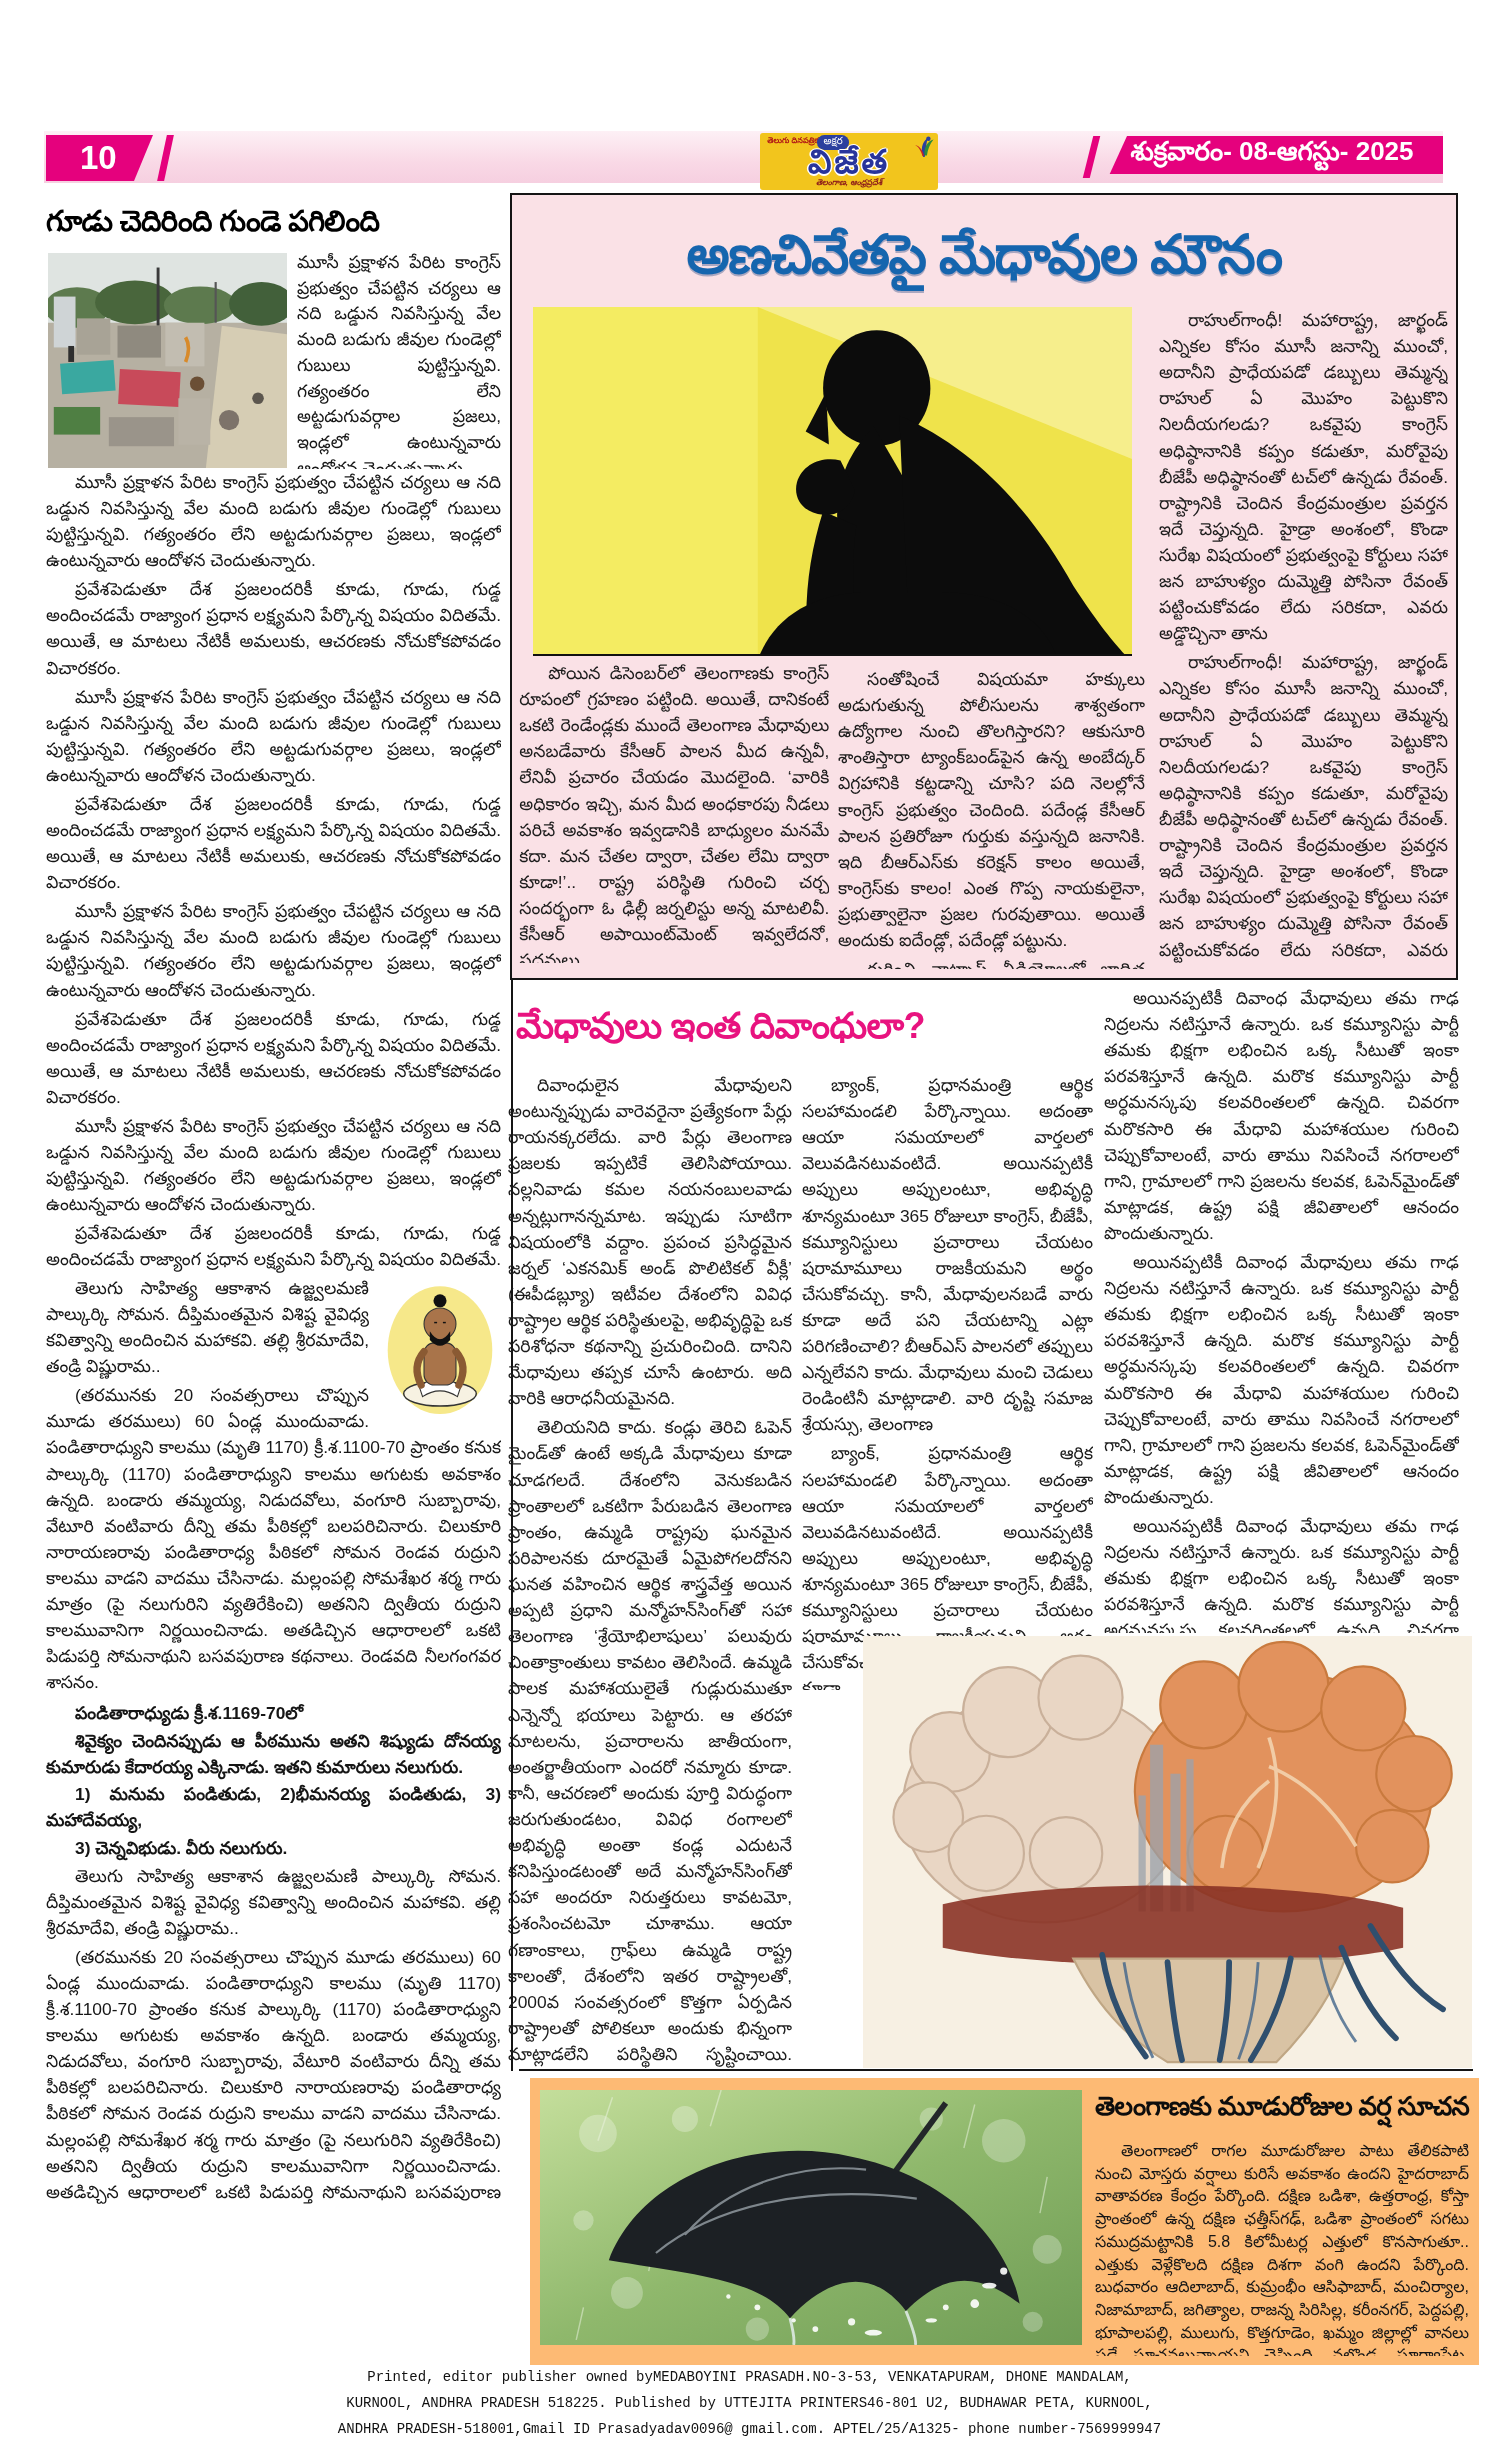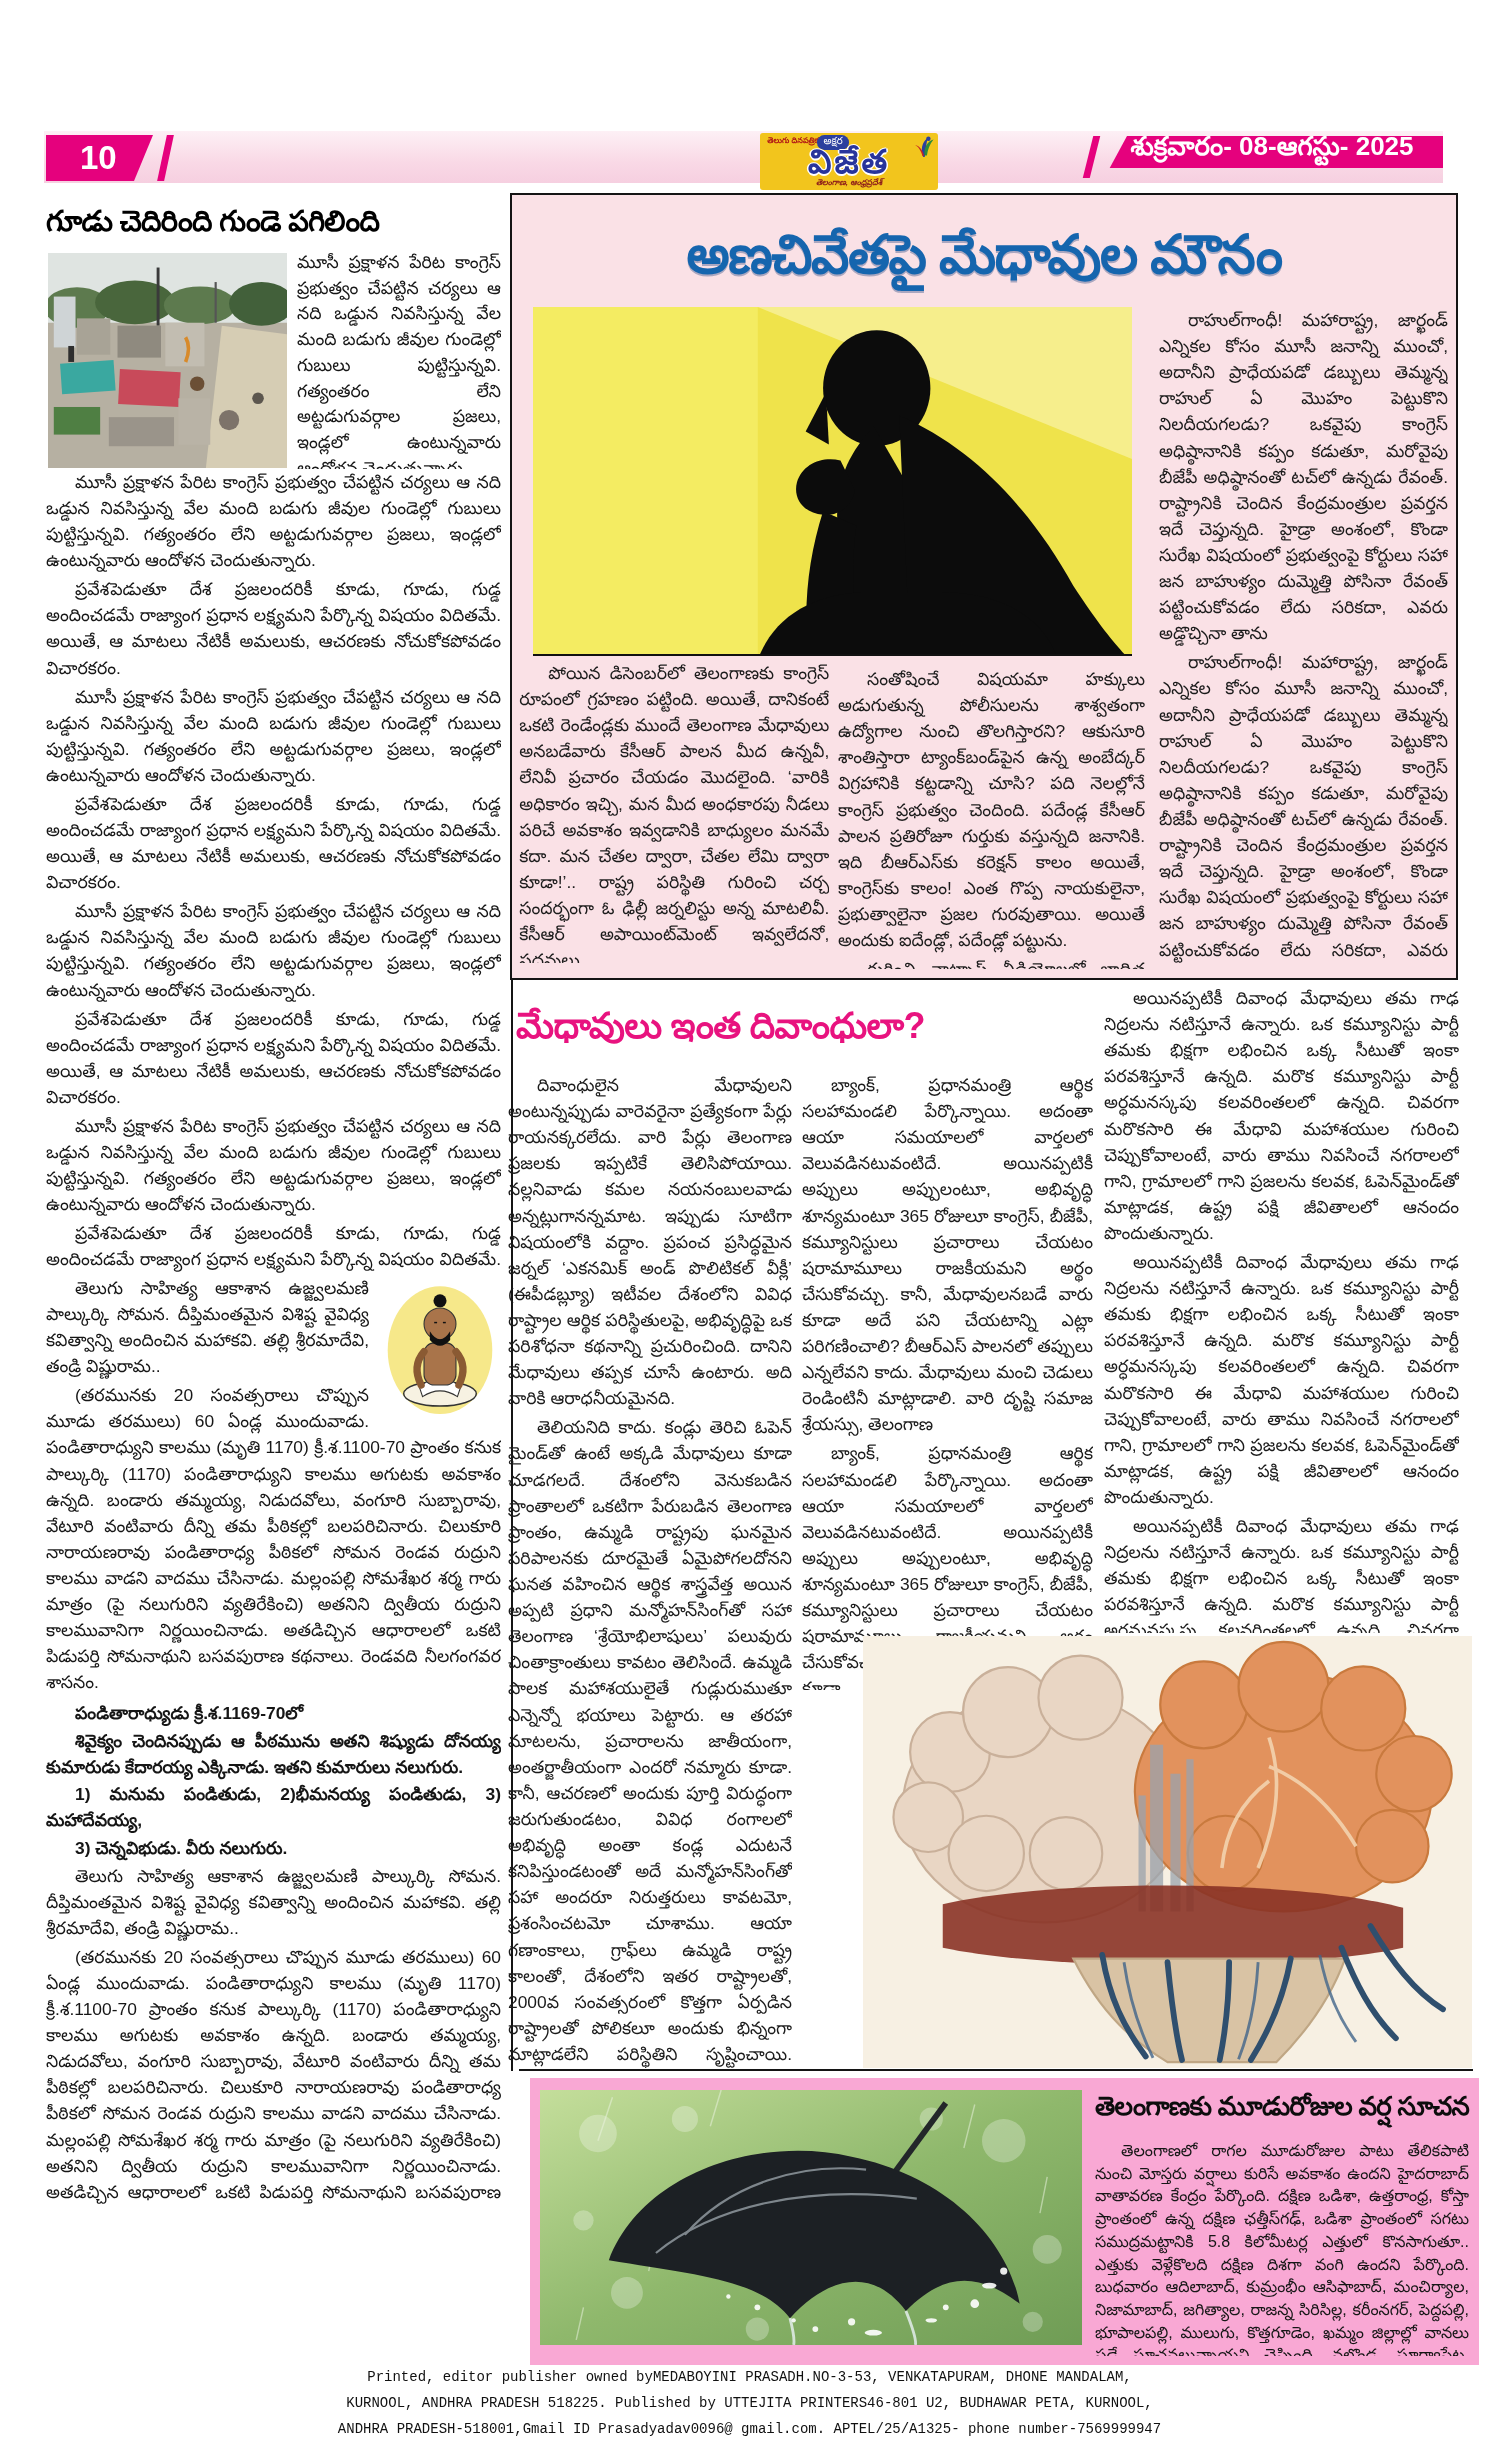--- a/index.html
+++ b/index.html
@@ -18,23 +18,23 @@
   .masthead .tag-top{position:absolute;left:7.3px;top:2.9px;font-size:8px;color:#b01616;font-weight:bold;white-space:nowrap;}
   .masthead .akshara{position:absolute;left:57px;top:1.5px;background:#2b3f9e;color:#fff;font-size:10px;
             font-weight:normal;border-radius:7.3px;padding:0.7px 6.5px;}
   .masthead .title{position:absolute;left:0;top:10px;width:100%;text-align:center;font-size:33px;
             font-weight:900;color:#28349b;letter-spacing:2.9px;
             text-shadow:-1.5px 0 #fff,1.5px 0 #fff,0 -1.5px #fff,0 1.5px #fff;}
   .masthead .tag-bottom{position:absolute;left:0;bottom:1.5px;width:100%;text-align:center;
             font-size:8px;color:#8c1a1a;font-weight:bold;font-style:italic;}
   .masthead svg{position:absolute;right:2.9px;top:1.5px;}
   .date-stripe{position:absolute;left:1088px;top:136px;width:6.5px;height:42px;background:#e5017d;transform:skewX(-14deg);}
-  .date-box{position:absolute;left:1101px;top:136px;width:342px;height:32px;background:#e5017d;
+  .date-box{position:absolute;left:1101px;top:136px;width:342px;height:38px;background:#e5017d;
             clip-path:polygon(26px 0,100% 0,100% 100%,8.7px 100%);
-            color:#fff;font-size:26px;font-weight:900;display:flex;align-items:flex-end;justify-content:center;}
+            color:#fff;font-size:26px;font-weight:900;display:flex;align-items:flex-start;justify-content:center;}
   
   .col{position:absolute;overflow:hidden;text-align:justify;font-size:17.4px;line-height:1.5;color:#1b1b1b;}
   .col p{margin:0 0 2.9px 0;text-indent:29px;}
   .flow p{margin:0 0 2.9px 0;text-indent:29px;}
   
   .left-col{position:absolute;left:46px;top:205px;width:455px;height:2164px;overflow:hidden;}
   .slum-headline{font-size:29px;font-weight:900;color:#000;white-space:nowrap;letter-spacing:-0.7px;height:42px;}
   .photo-row{position:relative;height:219px;margin-top:2.9px;}
   .slum-photo{position:absolute;left:1.5px;top:2.9px;width:239px;height:215px;overflow:hidden;}
   .photo-side{position:absolute;left:251px;top:0;width:204px;height:219px;overflow:hidden;
@@ -59,21 +59,21 @@
   
   .medha-headline{position:absolute;left:516px;top:1005px;width:576px;font-size:36px;font-weight:900;
             color:#e8137f;white-space:nowrap;letter-spacing:-0.7px;}
   .medha-col1{left:508px;top:1072px;width:284px;height:996px;}
   .medha-col2{left:802px;top:1072px;width:291px;height:618px;}
   .medha-col3{left:1104px;top:985px;width:355px;height:648px;}
   .brain{position:absolute;left:863px;top:1636px;width:609px;height:432px;overflow:hidden;}
   .v-rule{position:absolute;left:511px;top:980px;width:2.2px;height:1091px;background:#141414;}
   .h-rule{position:absolute;left:519px;top:2069px;width:954px;height:2.2px;background:#141414;}
   
-  .weather-box{position:absolute;left:530px;top:2078px;width:949px;height:287px;background:#f9a8d4;}
+  .weather-box{position:absolute;left:530px;top:2078px;width:949px;height:287px;background:#fdba74;}
   .umbrella{position:absolute;left:10px;top:11.6px;width:542px;height:255px;overflow:hidden;}
   .weather-headline{position:absolute;left:565px;top:13px;width:374px;font-size:26px;font-weight:900;color:#0d0d0d;
             white-space:nowrap;letter-spacing:-0.7px;}
   .weather-body{position:absolute;left:565px;top:62px;width:374px;height:216px;overflow:hidden;
             text-align:justify;font-size:16px;line-height:1.42;}
   .weather-body p{margin:0;text-indent:26px;}
   
   .footer{position:absolute;left:0;top:2364px;width:1499px;text-align:center;
           font-family:"Liberation Mono", monospace;font-size:14px;line-height:26px;color:#111;}
 </style>

